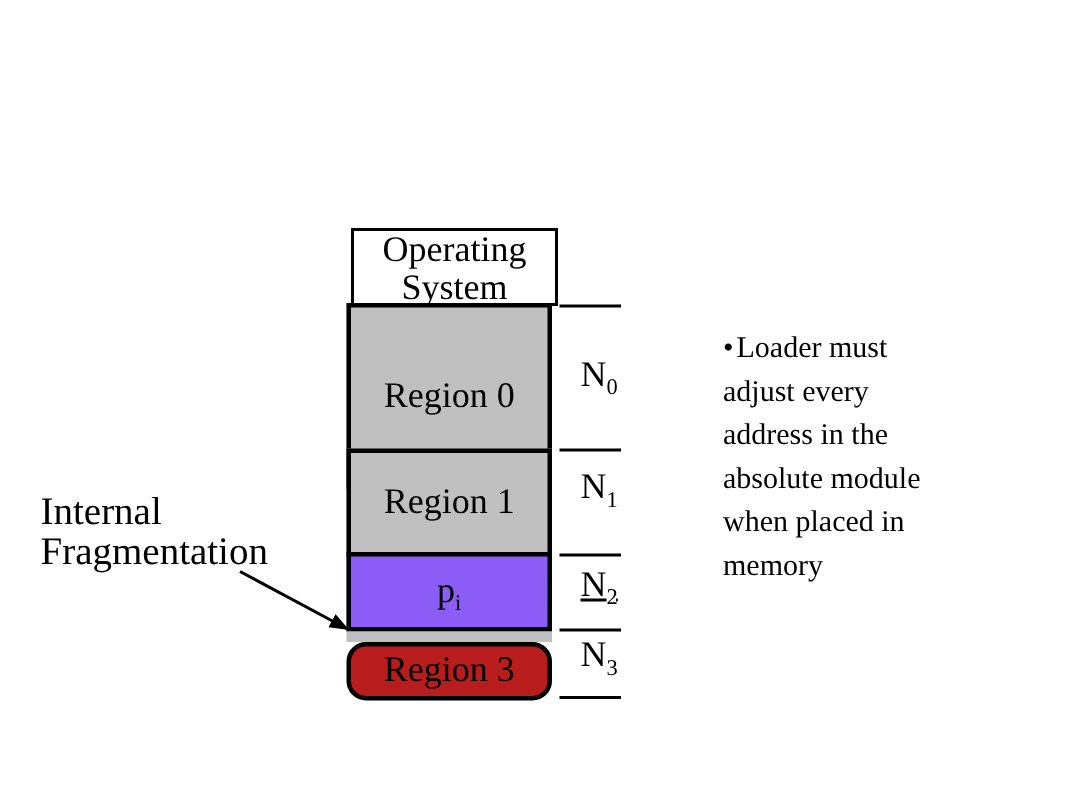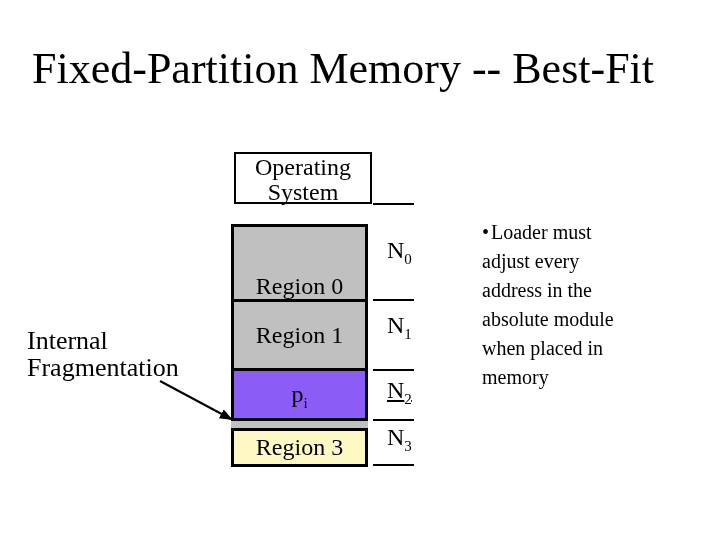--- a/index.html
+++ b/index.html
@@ -42,21 +42,21 @@
     position: absolute;
     left: 231px;
     width: 137px;
     box-sizing: border-box;
     border: 3px solid #000;
     display: flex;
     align-items: center;
     justify-content: center;
     font-size: 24px;
   }
-  .pbox-0 { top: 202px; height: 124px; margin-top: 22px; }
+  .pbox-0 { top: 202px; height: 124px; }
   .pbox-1 { top: 299px; height: 72px;  }
   .pbox-2 { top: 368px; height: 53px;  }
   .pbox-3 { top: 428px; height: 39px;  }
 
   .frag-strip {
     position: absolute;
     left: 231px; top: 421px;
     width: 137px; height: 7px;
   }
 
@@ -101,42 +101,41 @@
     line-height: 29px;
   }
   .bullet { margin-right: 2px; }
   .note-text { white-space: pre-line; }
 </style>
 </head>
 <body>
 
 <div class="slide">
 
-  <h1 class="title">Fixed-Partition Memory -- Best-Fit</h1>
 
   <div class="os-box">
     <span class="pre">Operating
 System</span>
   </div>
 
   <div class="pbox pbox-0" style="background: rgb(192, 192, 192);">
     <span><span>Region 0</span><sub></sub></span>
   </div>
 
   <div class="pbox pbox-1" style="background: rgb(192, 192, 192);">
     <span><span>Region 1</span><sub></sub></span>
   </div>
 
   <div class="pbox pbox-2" style="background: #8b5cf6;">
     <span><span>p</span><sub>i</sub></span>
   </div>
 
   <div class="frag-strip" style="background: rgb(192, 192, 192);"></div>
 
-  <div class="pbox pbox-3" style="background: #fef9c3;">
+  <div class="pbox pbox-3" style="background: #b91c1c; border-radius: 13px;">
     <span><span>Region 3</span><sub></sub></span>
   </div>
 
   <div class="tick tick-0"></div>
   <div class="tick tick-1"></div>
   <div class="tick tick-2"></div>
   <div class="tick tick-3"></div>
   <div class="tick tick-4"></div>
 
   <div class="nlabel nlabel-0"><span>N</span><sub>0</sub></div>

